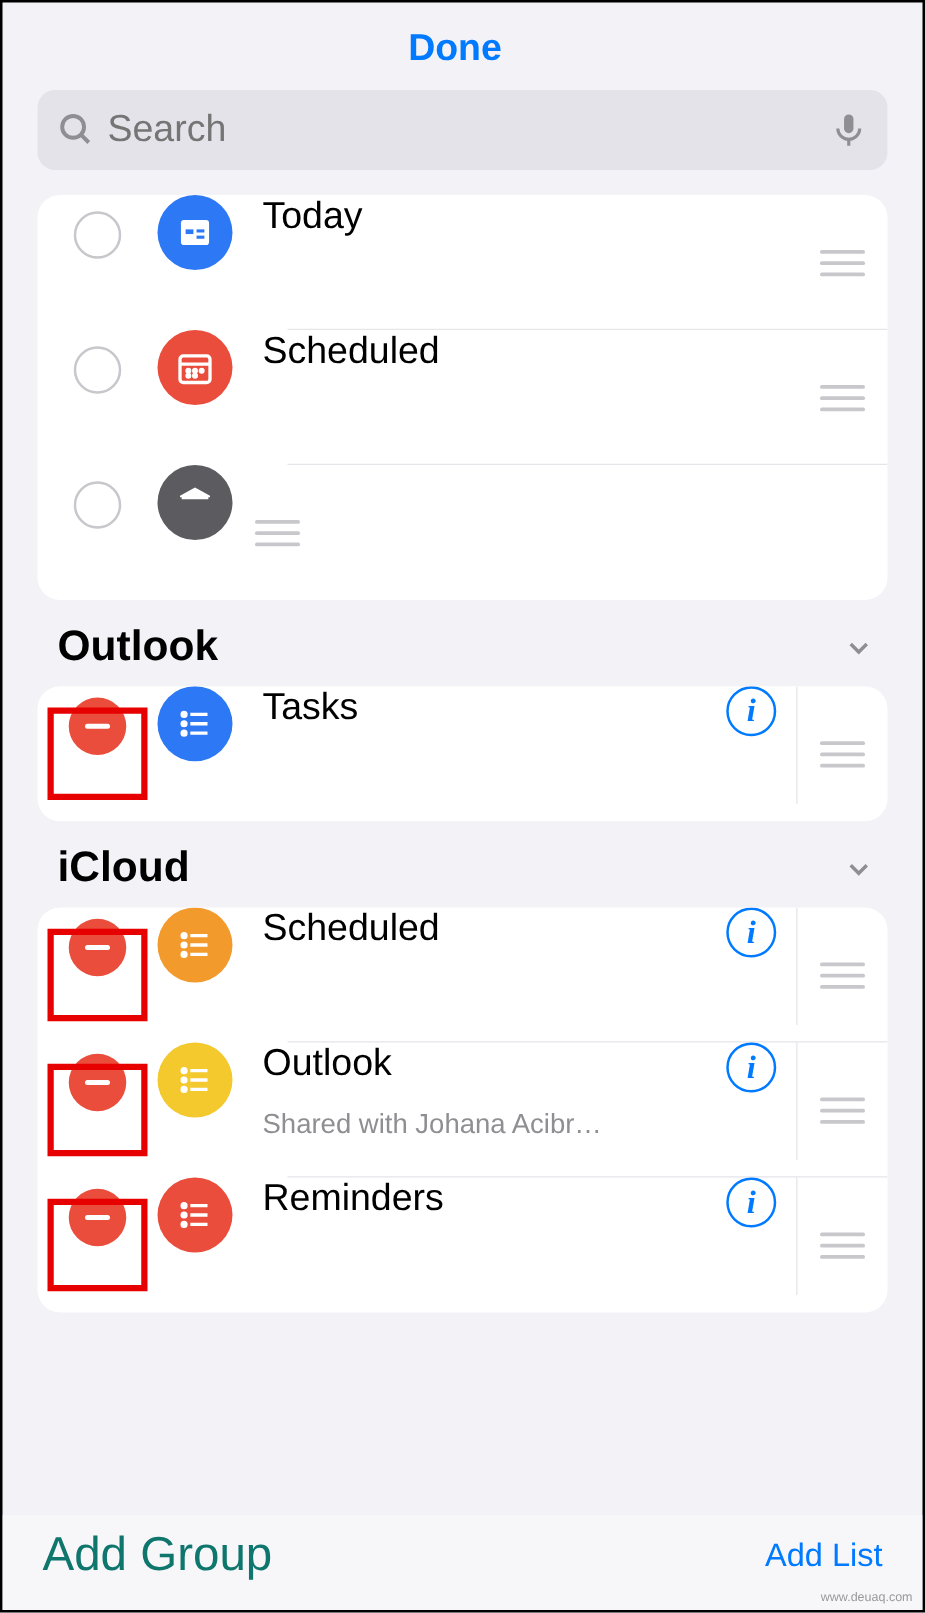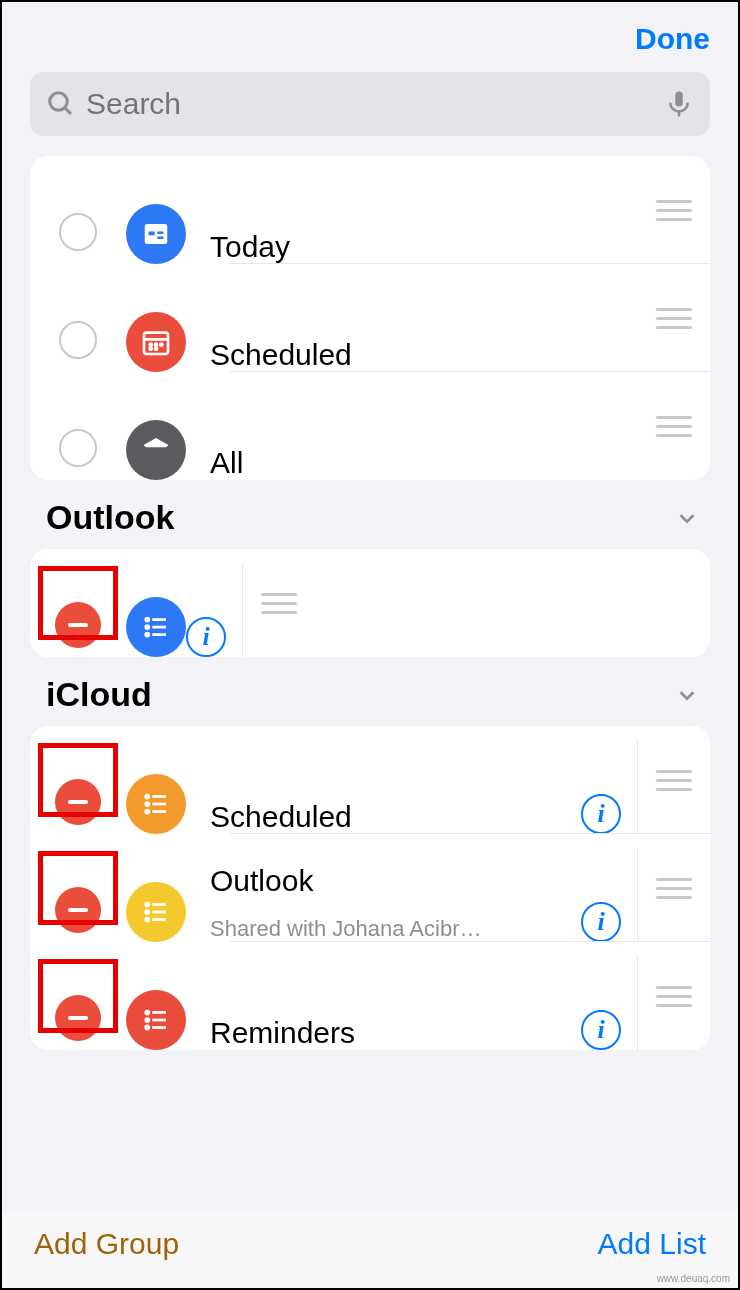--- a/index.html
+++ b/index.html
@@ -7,21 +7,21 @@
     width: 740px;
     height: 1290px;
     background: #f2f2f7;
     font-family: -apple-system, "Helvetica Neue", Arial, sans-serif;
     position: relative;
     border: 2px solid #000;
     color: #000;
   }
   .topbar {
     display: flex;
-    justify-content: flex-end;
+    justify-content: center;
     padding: 20px 28px 8px 16px;
   }
   .done {
     color: #007aff;
     font-size: 30px;
     font-weight: 600;
     background: none; border: none; cursor: pointer;
   }
   .search-wrap {
     margin: 8px 28px 20px 28px;
@@ -48,21 +48,21 @@
 
   .card {
     margin: 0 28px 18px 28px;
     background: #fff;
     border-radius: 18px;
     overflow: hidden;
   }
 
   .row {
     display: flex;
-    align-items: flex-end;
+    align-items: flex-start;
     height: 108px;
     position: relative;
   }
   .row .left-slot {
     width: 64px; height: 64px;
     margin-left: 16px;
     display: flex; align-items: center; justify-content: center;
     flex-shrink: 0;
   }
   .circle-outline {
@@ -172,22 +172,22 @@
   .footer {
     position: absolute;
     bottom: 0; left: 0; right: 0;
     height: 76px;
     background: #f7f7fa;
     display: flex;
     justify-content: space-between;
     align-items: center;
     padding: 0 32px 12px 32px;
   }
-  .footer .addgroup { color: #a16207; font-size: 30px; }
-  .footer .addlist { color: #007aff; font-size: 30px; cursor: pointer; }
+  .footer .addgroup { color: #0f766e; font-size: 38px; }
+  .footer .addlist { color: #007aff; font-size: 26px; cursor: pointer; }
 
   .watermark {
     position: absolute;
     bottom: 4px; right: 8px;
     font-size: 10px; color: #999;
   }
 
   svg { display: block; }
 </style>
 </head>
@@ -267,23 +267,20 @@
         <div class="circle-outline"></div>
       </div>
     <div class="badge gray">
       <svg width="32" height="32" viewBox="0 0 24 24" fill="#fff">
           <path d="M3 8 L12 3 L21 8 L21 9 L3 9 Z"></path>
           <rect x="3" y="9" width="18" height="10" rx="1" fill="none" stroke="#fff" stroke-width="0"></rect>
           <path d="M3 9 L21 9 L21 18 Q21 19 20 19 L4 19 Q3 19 3 18 Z" fill="#5b5b60"></path>
           <path d="M4 8 L12 4 L20 8 L20 10 L4 10 Z" fill="#fff"></path>
         </svg>
     </div>
-    <div class="textcol">
-        <span class="label">All</span>
-      </div>
     <div class="handle">
         <div class="line"></div>
         <div class="line"></div>
         <div class="line"></div>
       </div>
   </div>
 
 </div>
 
 <div class="section-header">
@@ -302,20 +299,23 @@
     <div class="badge blue">
       <svg width="30" height="30" viewBox="0 0 24 24" fill="none" stroke="#fff" stroke-width="2.2">
           <circle cx="5" cy="6" r="1.2" fill="#fff"></circle>
           <line x1="9" y1="6" x2="20" y2="6"></line>
           <circle cx="5" cy="12" r="1.2" fill="#fff"></circle>
           <line x1="9" y1="12" x2="20" y2="12"></line>
           <circle cx="5" cy="18" r="1.2" fill="#fff"></circle>
           <line x1="9" y1="18" x2="20" y2="18"></line>
         </svg>
     </div>
+    <div class="textcol">
+        <span class="label">Tasks</span>
+      </div>
     <div class="info-btn">i</div>
     <div class="vsep"></div>
     <div class="handle">
         <div class="line"></div>
         <div class="line"></div>
         <div class="line"></div>
       </div>
   </div>
 </div>
 

